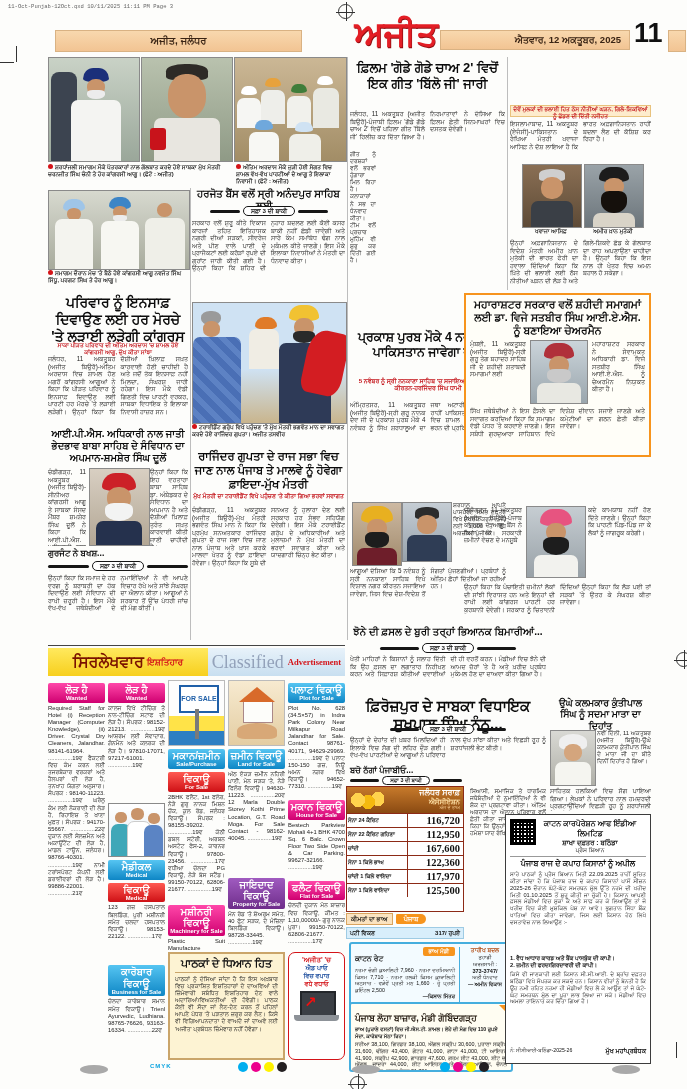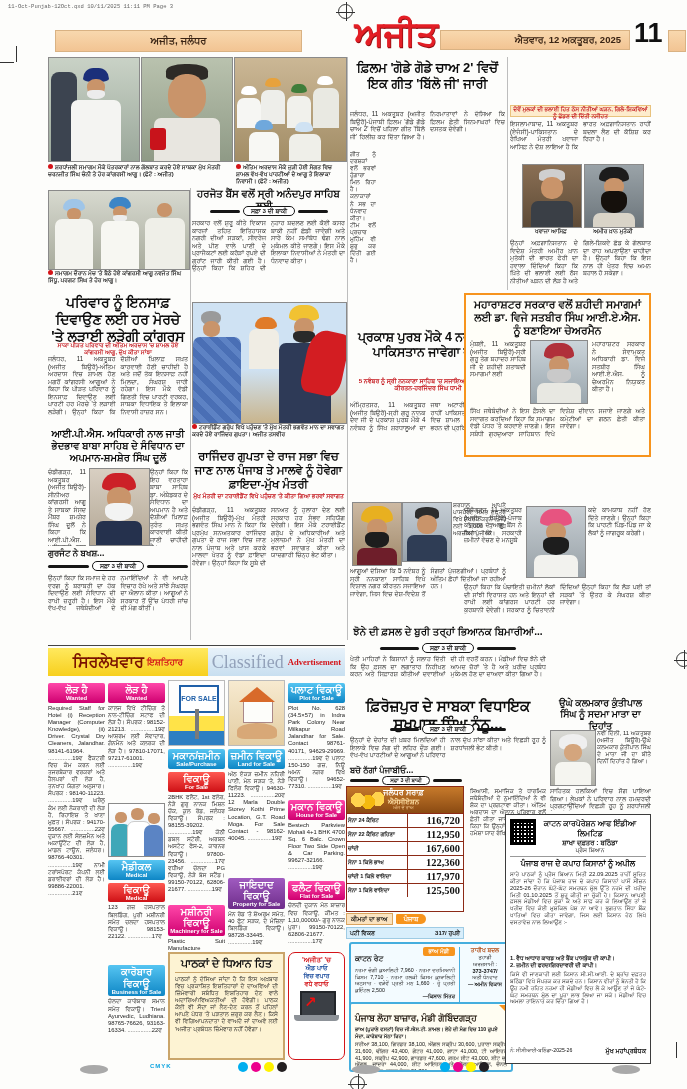--- a/index.html
+++ b/index.html
@@ -209,21 +209,21 @@
   <div class="abs" style="left:350px;top:765px;width:112px;height:11px;font-weight:bold;font-size:8.4px;">
     <span>ਬਚੋ ਠੱਗਾਂ ਪੰਜਾਬੀਓ...</span>
   </div>
   <div class="abs pillrow" style="left:350px;top:776px;width:112px;">
     <span class="bar"></span>
     <span class="pill" style="font-size:5.4px;">ਸਫ਼ਾ 3 ਦੀ ਬਾਕੀ</span>
     <span class="bar"></span>
   </div>
 
   <div class="abs" style="left:346px;top:786px;width:118px;height:126px;border:1.5px solid #8c2a16;background:#fff;box-sizing:border-box;">
-    <div style="height:26px;background:linear-gradient(#c77a2b,#8a4a12);position:relative;color:#fff;text-align:center;padding:2px 3px 0 0;box-sizing:border-box;">
+    <div style="height:26px;background:linear-gradient(#c77a2b,#8a4a12);position:relative;color:#fff;text-align:right;padding:2px 3px 0 0;box-sizing:border-box;">
       <div class="blob" style="left:3px;top:4px;width:34px;height:18px;background:radial-gradient(circle at 8px 9px,#ffd34d 0 7px,transparent 7px),radial-gradient(circle at 18px 11px,#f5b90f 0 7px,transparent 7px),radial-gradient(circle at 28px 8px,#ffd34d 0 7px,transparent 7px);"></div>
       <span style="display:block;font-size:8px;font-weight:bold;line-height:1.1;">ਜਲੰਧਰ ਸਰਾਫ਼</span>
       <span style="display:block;font-size:7px;font-weight:bold;color:#ffe2a8;line-height:1.1;">ਐਸੋਸੀਏਸ਼ਨ</span>
       <span style="display:block;font-size:4.6px;color:#ffd9a1;">ਅੱਜ ਦੇ ਭਾਅ</span>
     </div>
     <div class="ratesrow">
         <span class="lab">ਸੋਨਾ 24 ਕੈਰਿਟ</span>
         <span class="val">116,720</span>
       </div>
     <div class="ratesrow">

